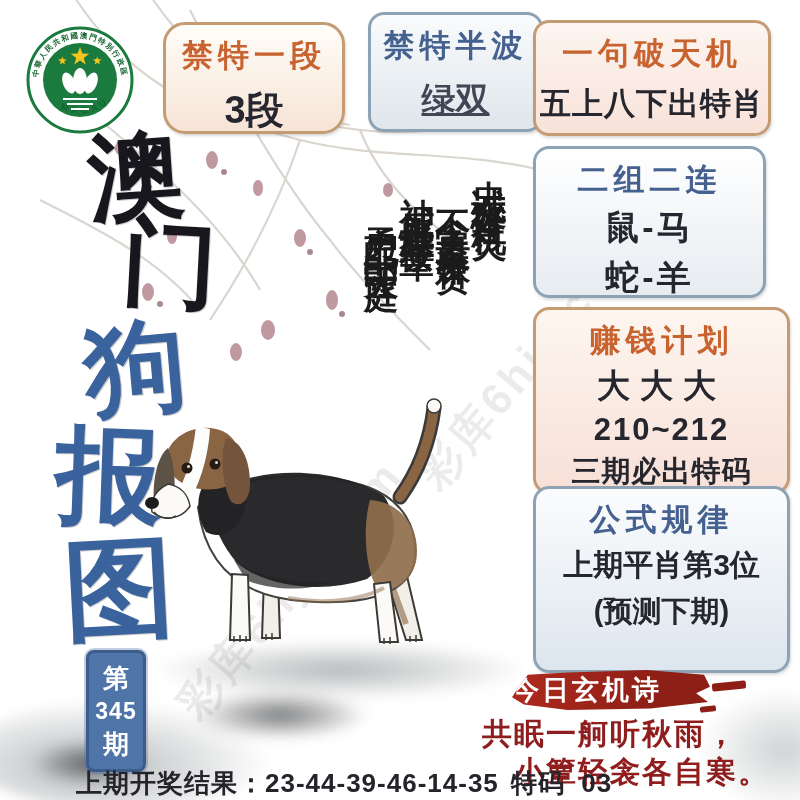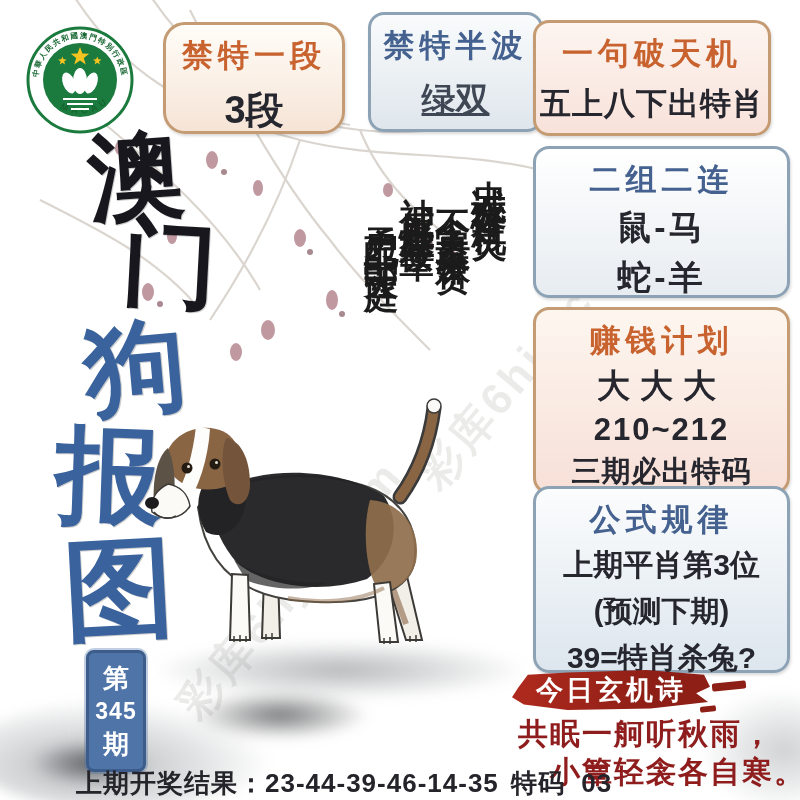--- a/index.html
+++ b/index.html
@@ -40,26 +40,26 @@
   .stamp .r2{font-size:23px;font-weight:bold;letter-spacing:1px;}
 
   
   .vcol{writing-mode:vertical-rl;text-orientation:upright;
     font-family:"DejaVu Serif",serif;font-weight:bold;font-size:35px;
     line-height:38px;letter-spacing:8px;color:#1b1b1b;}
 
   
   .banner{background:linear-gradient(100deg,#b02a1e,#8e1f16 70%);
     clip-path:polygon(3% 45%,8% 12%,28% 6%,68% 0,97% 12%,100% 42%,93% 58%,99% 80%,70% 96%,28% 100%,6% 86%,0 68%);
-    display:flex;align-items:center;justify-content:center;}
+    display:flex;align-items:center;}
   .banner span{color:#fff;font-weight:bold;font-size:27px;letter-spacing:3px;
     font-family:"Liberation Serif",serif;}
   .brush-dash{background:#8e1f16;border-radius:2px;transform:rotate(-6deg);}
   .mystic-line{color:#8f1d1d;font-weight:bold;font-size:30px;letter-spacing:2px;
-    font-family:"DejaVu Serif",serif;white-space:nowrap;margin-left:36px;}
+    font-family:"DejaVu Serif",serif;white-space:nowrap;}
 
   
   .footer-line{color:#24242a;font-weight:bold;font-size:26px;letter-spacing:1px;white-space:nowrap;}
 </style>
 </head>
 <body>
 
 <div id="stage">
 
   <svg class="abs branch-art" width="540" height="400" viewBox="0 0 540 400" style="left:0;top:0;opacity:.75;">
@@ -144,38 +144,37 @@
   <div class="abs box blue" style="left:368px;top:12px;width:175px;height:120px;">
     <div class="hd">禁特半波</div>
     <div class="val" style="margin-top:10px;color:#3f4654;text-decoration:underline;">绿双</div>
   </div>
 
   <div class="abs box tan" style="left:533px;top:20px;width:238px;height:116px;background:linear-gradient(#fdf5f0,#f8e2da);">
     <div class="hd">一句破天机</div>
     <div class="val" style="margin-top:8px;font-size:31px;letter-spacing:1px;">五上八下出特肖</div>
   </div>
 
-  <div class="abs box blue" style="left:533px;top:146px;width:257px;height:152px;background:linear-gradient(#ffffff,#e7ecf1);">
+  <div class="abs box blue" style="left:533px;top:146px;width:233px;height:152px;background:linear-gradient(#ffffff,#e7ecf1);">
     <div class="hd">二组二连</div>
     <div class="line" style="font-size:34px;margin-top:4px;letter-spacing:3px;">鼠-马</div>
     <div class="line" style="font-size:34px;margin-top:4px;letter-spacing:3px;">蛇-羊</div>
   </div>
 
   <div class="abs box tan" style="left:533px;top:307px;width:257px;height:187px;background:linear-gradient(#fdf6ef,#f7e0d8);">
     <div class="hd">赚钱计划</div>
     <div class="line" style="font-size:33px;margin-top:2px;letter-spacing:10px;">大大大</div>
     <div class="line" style="font-size:31px;margin-top:3px;letter-spacing:2px;">210~212</div>
     <div class="line" style="font-size:29px;margin-top:4px;letter-spacing:1px;">三期必出特码</div>
   </div>
 
   <div class="abs box blue" style="left:533px;top:486px;width:257px;height:187px;background:linear-gradient(#fbfcfd,#dde6ee);">
     <div class="hd">公式规律</div>
     <div class="line" style="font-size:30px;margin-top:4px;">上期平肖第3位</div>
     <div class="line" style="font-size:29px;margin-top:6px;">(预测下期)</div>
-    <div class="line" style="font-size:30px;margin-top:6px;">39=特肖杀兔?</div>
   </div>
 
   <div class="abs title-char tc-dark" style="left:88px;top:128px;font-size:96px;transform:rotate(-4deg);">澳</div>
   <div class="abs title-char tc-dark" style="left:122px;top:216px;font-size:96px;transform:rotate(3deg);">门</div>
   <div class="abs title-char tc-blue" style="left:84px;top:316px;font-size:102px;transform:rotate(-5deg);">狗</div>
   <div class="abs title-char tc-blue" style="left:56px;top:422px;font-size:106px;transform:rotate(2deg);">报</div>
   <div class="abs title-char tc-blue" style="left:64px;top:534px;font-size:110px;transform:rotate(-3deg);">图</div>
 
   <div class="abs stamp" style="left:86px;top:650px;width:54px;height:116px;">
     <div class="r1">第</div>

